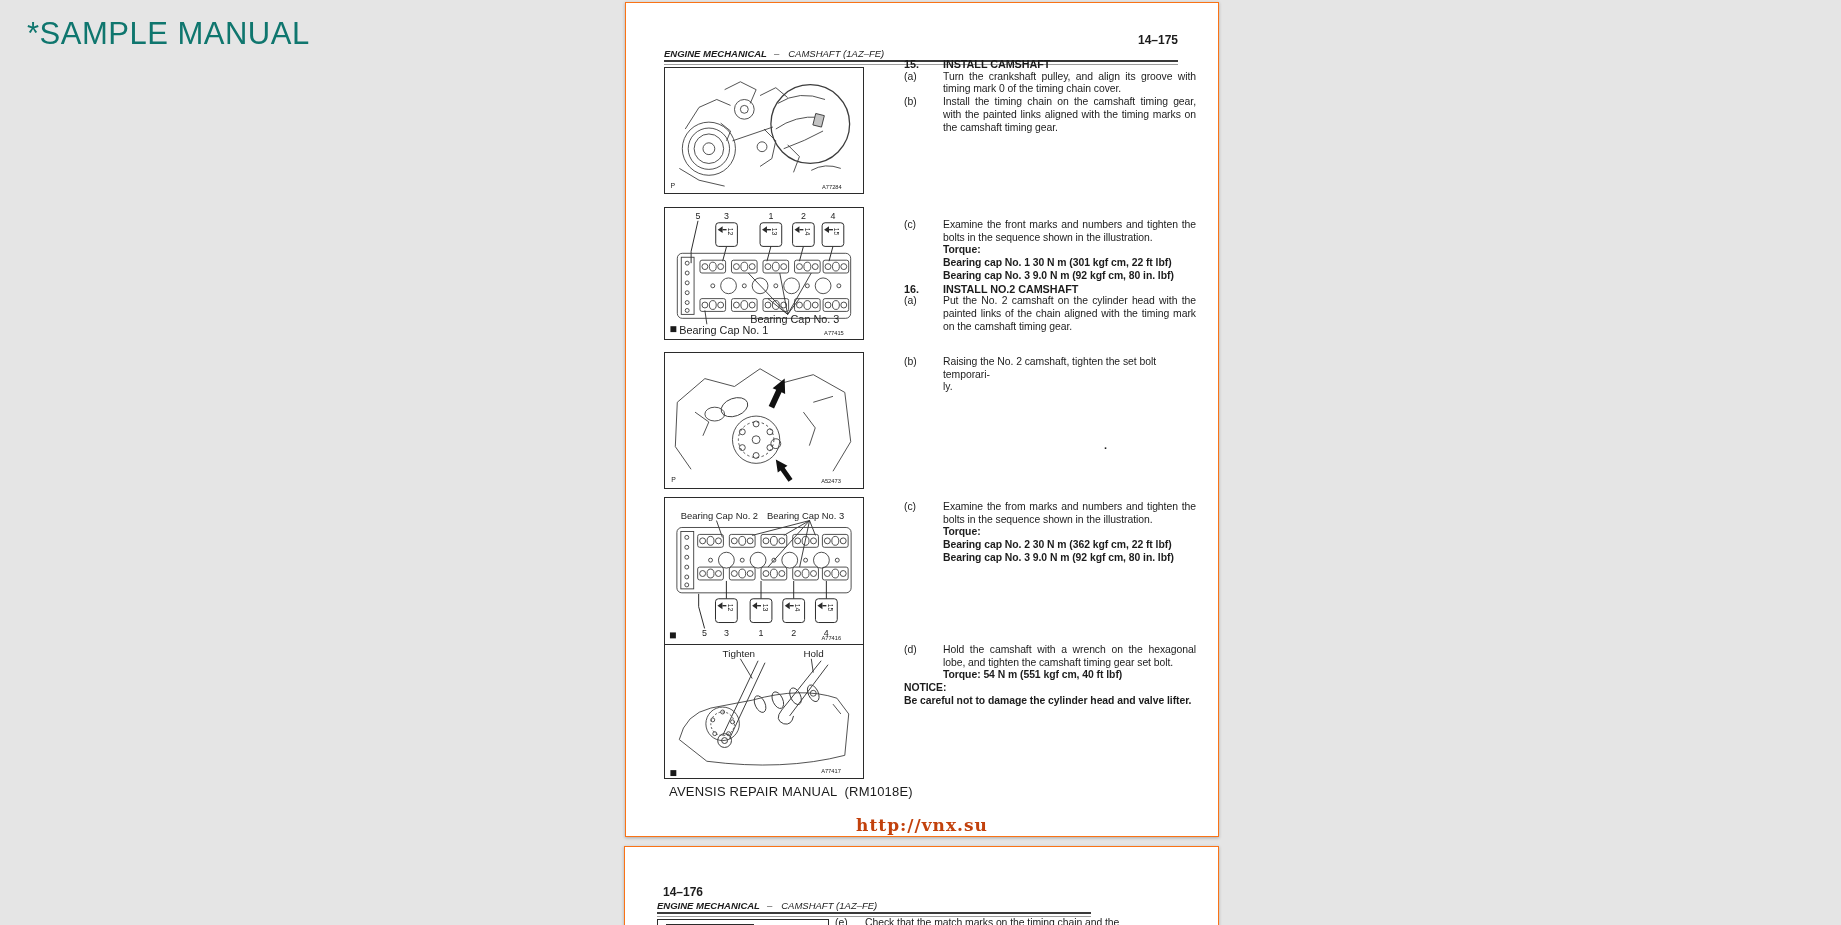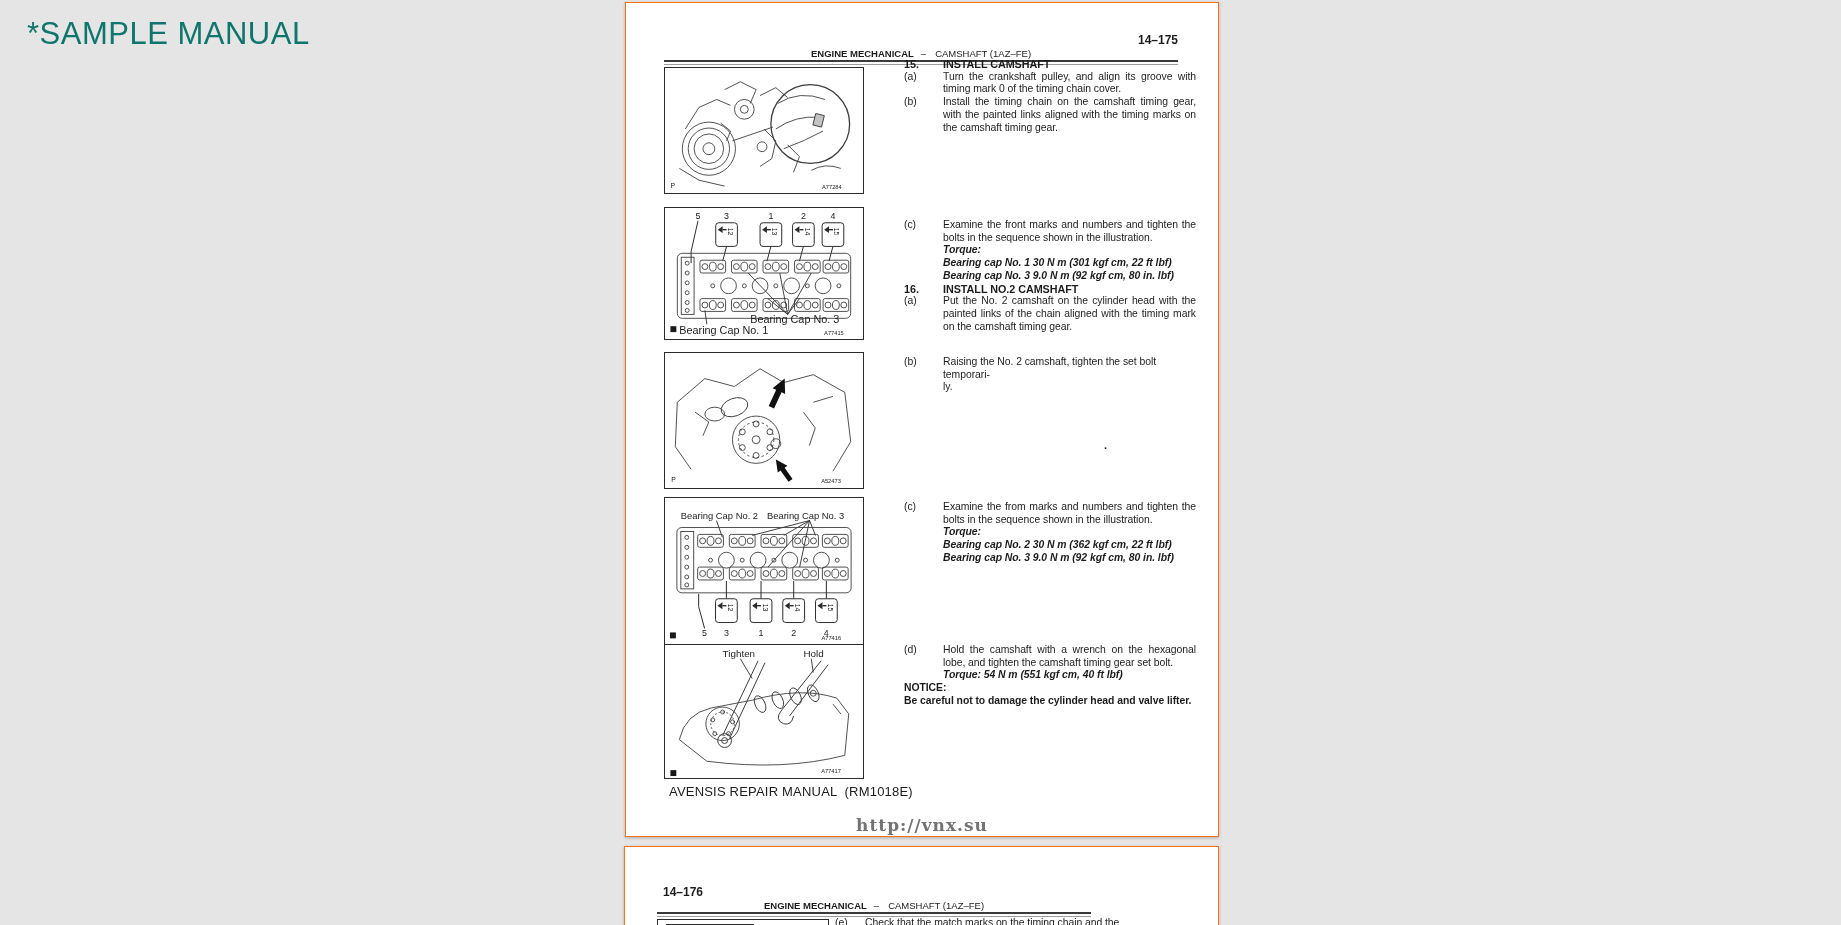--- a/index.html
+++ b/index.html
@@ -3,42 +3,42 @@
 <meta charset="utf-8">
 <style>
   html,body{margin:0;padding:0;}
   body{width:1841px;height:925px;overflow:hidden;background:#e5e5e5;
        font-family:"Liberation Sans",sans-serif;color:#1c1c1c;position:relative;}
   .overlay-label{position:absolute;left:27px;top:16px;font-size:31px;letter-spacing:.5px;color:#0f766e;}
   .page{position:absolute;background:#fff;border:1px solid #f97316;box-shadow:0 1px 3px rgba(0,0,0,.25);}
   #page1{left:625px;top:2px;width:592px;height:833px;}
   #page2{left:624px;top:846px;width:593px;height:200px;}
   .pageno{position:absolute;font-size:12px;font-weight:700;}
-  .phead{position:absolute;text-align:center;font-size:9.5px;white-space:nowrap;}
+  .phead{position:absolute;font-size:9.5px;white-space:nowrap;font-style:italic;}
   .phead .dash{margin:0 9px 0 7px;}
   .dblrule{position:absolute;height:2px;background:#3a3a3a;}
   .dblrule::after{content:"";position:absolute;left:0;right:0;top:4px;height:1px;background:#9c9c9c;}
   .figbox{position:absolute;left:38px;width:200px;border:1.5px solid #2b2b2b;background:#fff;box-sizing:border-box;}
   .figbox svg{display:block;width:100%;height:100%;}
   .figbox text{font-family:"Liberation Sans",sans-serif;fill:#1c1c1c;}
   .figcode{fill:#555;}
   .tcol{position:absolute;left:278px;width:292px;font-size:10.4px;line-height:12.7px;letter-spacing:-.05px;}
   .step{display:flex;}
   .lab{flex:0 0 39px;}
   .txt{flex:1;}
   .just{text-align:justify;}
   .b{font-weight:700;}
   .t11{font-size:10.8px;}
-  .ind{margin-left:39px;font-style:italic;}
+  .ind{margin-left:39px;}
   .pre{white-space:pre-wrap;}
   .nw{white-space:nowrap;}
   .pfooter{position:absolute;left:43px;top:781px;font-size:13px;letter-spacing:.2px;}
   .watermark{position:absolute;left:0;top:812px;width:100%;text-align:center;
              font-family:"DejaVu Serif",serif;font-weight:700;font-size:17px;
-             letter-spacing:1px;color:#737373;}
+             letter-spacing:1px;color:#c2410c;}
   .stray{position:absolute;left:478px;top:436px;font-size:11px;font-weight:700;}
 </style>
 </head>
 <body>
 
 <div class="overlay-label">*SAMPLE MANUAL</div>
 
 <div class="page" id="page1">
 
   <div class="pageno" style="left:38px;top:30px;width:514px;text-align:right">14–175</div>

